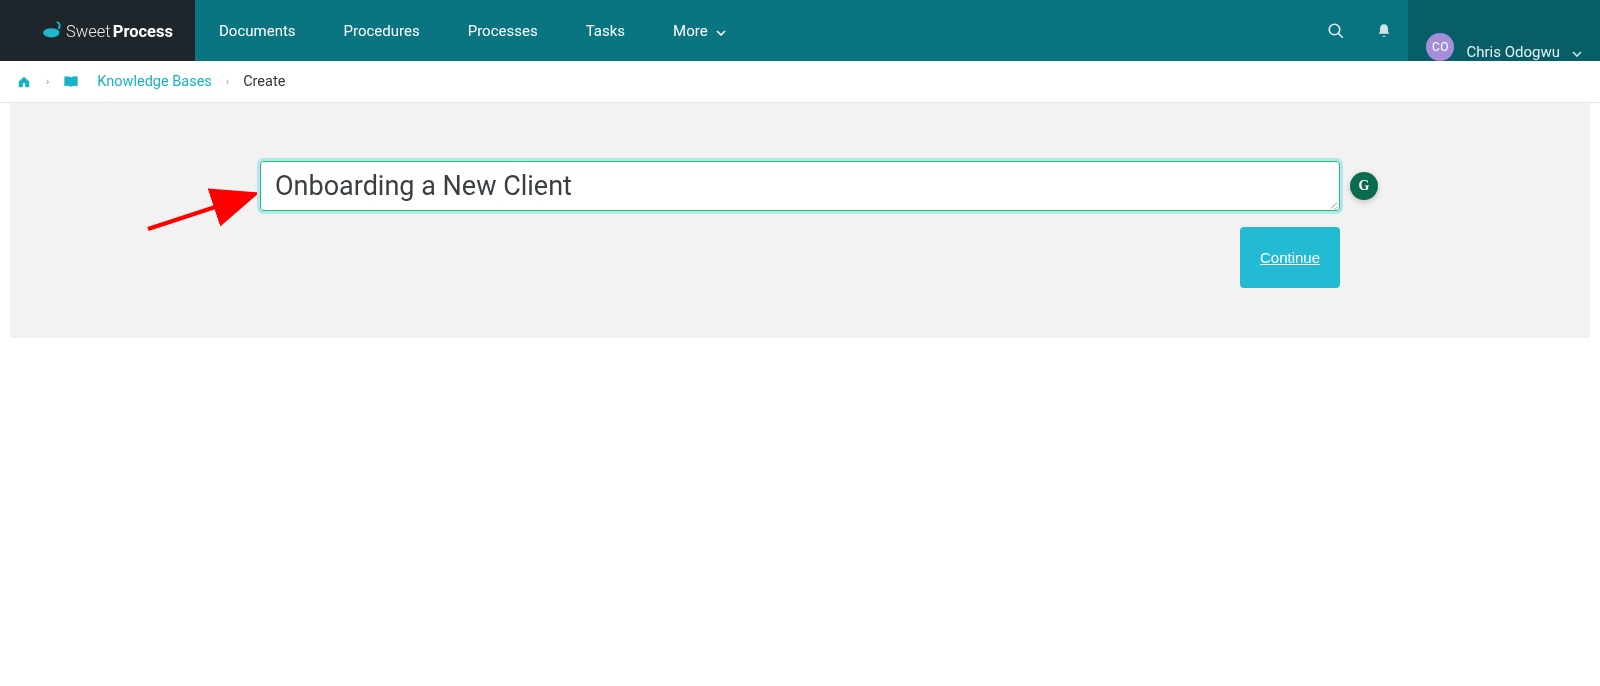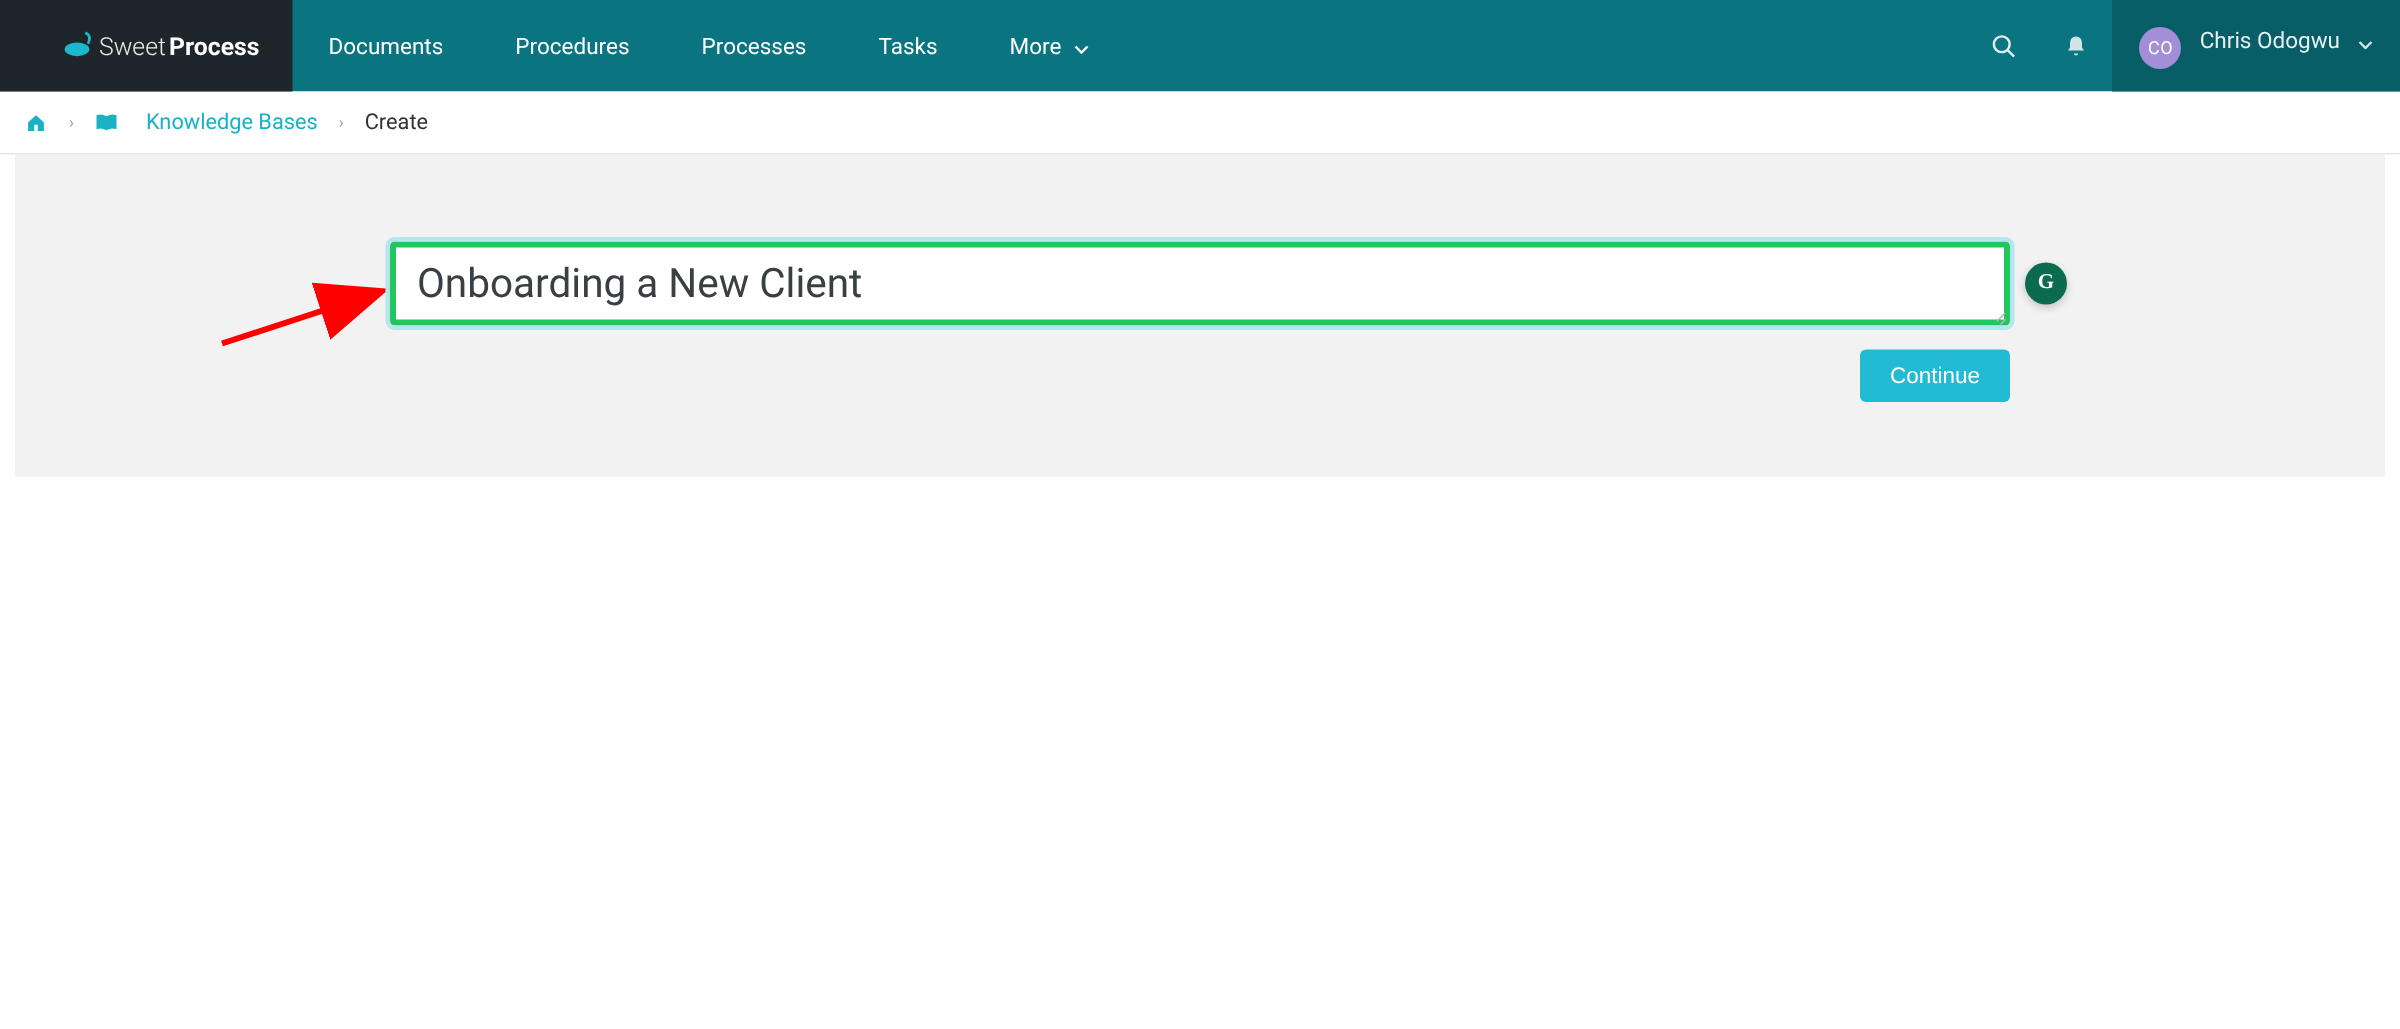--- a/index.html
+++ b/index.html
@@ -5,35 +5,35 @@
     * { margin: 0; padding: 0; box-sizing: border-box; }
     body { font-family: -apple-system, BlinkMacSystemFont, "Segoe UI", Roboto, "Helvetica Neue", Arial, sans-serif; background: #fff; }
     .topbar { display: flex; height: 61px; background: #0a7580; color: #fff; align-items: stretch; }
     .logo-cell { width: 195px; background: #1e252b; display: flex; align-items: center; padding-left: 36px; }
     .logo-cell svg { height: 22px; }
     .nav-items { display: flex; align-items: center; }
     .nav-item { padding: 0 24px; height: 71px; display: flex; align-items: center; color: #fff; font-size: 15px; cursor: pointer; }
     .nav-item .chev { margin-left: 8px; }
     .spacer { flex: 1; }
     .icon-btn { width: 48px; display: flex; align-items: center; justify-content: center; cursor: pointer; }
-    .user-cell { display: flex; align-items: flex-start; padding: 18px 18px; background: #075e67; cursor: pointer; gap: 12px; }
+    .user-cell { display: flex; align-items: flex-end; padding: 0 18px; background: #075e67; cursor: pointer; gap: 12px; }
     .avatar { width: 28px; height: 28px; border-radius: 50%; background: #a38fd7; display: flex; align-items: center; justify-content: center; font-size: 12px; color: #fff; letter-spacing: 0.5px; }
     .user-name { font-size: 15px; color: #e6f0f1; }
     .breadcrumb { display: flex; align-items: center; gap: 14px; padding: 12px 16px; border-bottom: 1px solid #e7e7e7; font-size: 14.5px; color: #555; background: #fff; }
     .breadcrumb a { color: #18b2c4; text-decoration: none; display: flex; align-items: center; gap: 18px; }
     .breadcrumb .sep { color: #9aa1a6; font-size: 11px; }
     .breadcrumb .current { color: #333; }
     .page { background: #f2f2f2; padding: 58px 0 50px; margin: 0 10px; }
     .form-wrap { max-width: 1080px; margin: 0 auto; position: relative; }
-    .title-input { width: 100%; font-size: 27px; padding: 8px 14px; border: 4px solid #22c55e; outline: 3px solid #b5e6ef; outline-offset: 0; border-radius: 3px; color: #3a3f44; font-family: inherit; resize: none; background: #fff; }
+    .title-input { width: 100%; font-size: 27px; padding: 8px 14px; border: 1px solid #22c55e; outline: 3px solid #b5e6ef; outline-offset: 0; border-radius: 3px; color: #3a3f44; font-family: inherit; resize: none; background: #fff; }
     .title-input-wrap { position: relative; }
     .grammarly-badge { position: absolute; right: -38px; top: 50%; transform: translateY(-50%); width: 28px; height: 28px; border-radius: 50%; background: #0b6b4f; display: flex; align-items: center; justify-content: center; box-shadow: 0 2px 6px rgba(0,0,0,0.2); }
     .grammarly-badge span { color: #fff; font-weight: bold; font-size: 14px; font-family: Georgia, serif; }
     .actions { display: flex; justify-content: flex-end; margin-top: 16px; }
-    .continue-btn { background: #22bbd3; color: #fff; border: none; border-radius: 4px; padding: 9px 20px; font-size: 15px; cursor: pointer; }
+    .continue-btn { background: #22bbd3; color: #fff; border: none; border-radius: 4px; padding: 22px 20px; font-size: 15px; cursor: pointer; text-decoration: underline; }
     .arrow-annot { position: absolute; left: -120px; top: 26px; pointer-events: none; }
     .resize-handle { position: absolute; right: 2px; bottom: 2px; width: 10px; height: 10px; pointer-events: none; }
     .resize-handle::before, .resize-handle::after { content: ""; position: absolute; background: #b0b0b0; height: 1px; }
     .resize-handle::before { width: 8px; transform: rotate(-45deg); right: 0; bottom: 3px; }
     .resize-handle::after { width: 5px; transform: rotate(-45deg); right: 0; bottom: 0; }
   </style>
 </head>
 <body>
 
 <div class="topbar">

